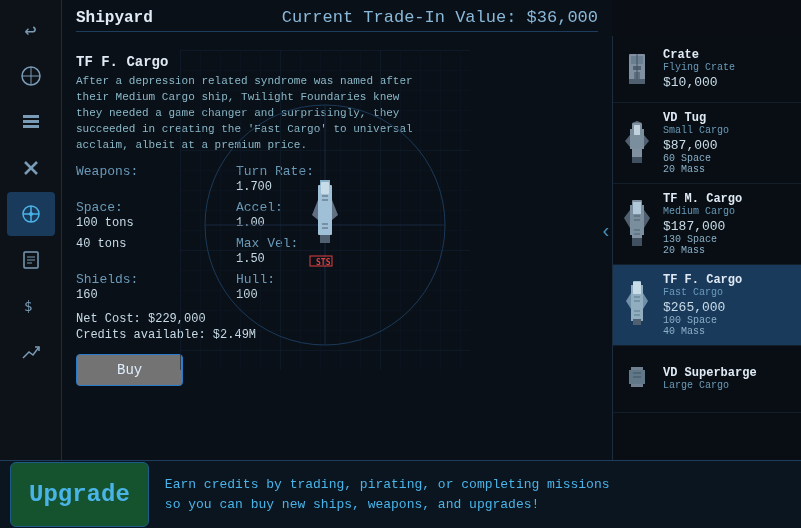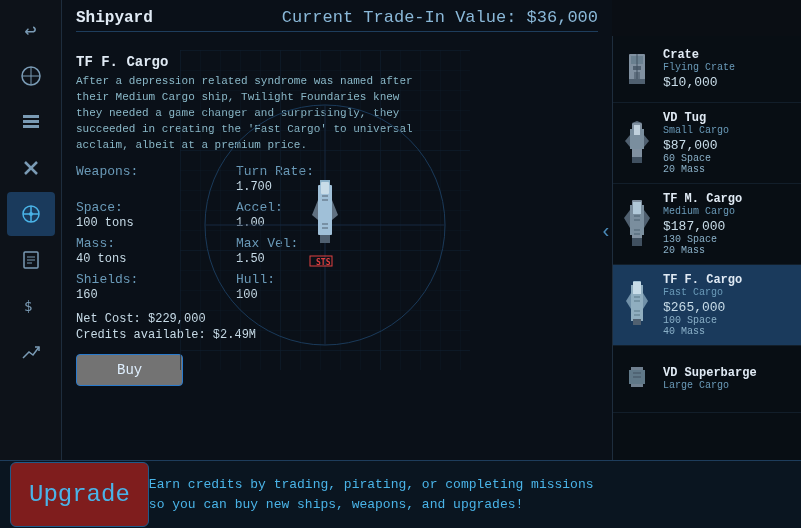--- a/index.html
+++ b/index.html
@@ -48,33 +48,34 @@
       position: absolute;
       bottom: 0; left: 0;
       width: 801px;
       height: 68px;
       background: #0a1520;
       border-top: 1px solid #1e3d5c;
       display: flex;
       align-items: center;
     }
     #upgrade-label {
-      background: #7f1d1d;
+      background: #14532d;
       border: 1px solid #1e5a8a;
       border-radius: 6px;
       color: #4ab4e8;
       font-size: 24px;
-      font-weight: normal;
+      font-weight: bold;
       padding: 18px 18px;
       margin-left: 10px;
       white-space: nowrap;
     }
     #upgrade-text {
       color: #4ab4e8;
       font-size: 13px;
+      margin-left: 16px;
       line-height: 1.5;
     }
 
     
     #main {
       position: absolute;
       left: 62px; top: 0;
       width: 550px;
       height: 460px;
       background: #0a1018;
@@ -274,21 +275,20 @@
     </div>
     <div class="stat-block">
       <div class="stat-label">Space:</div>
       <div class="stat-value">100 tons</div>
     </div>
     <div class="stat-block">
       <div class="stat-label">Accel:</div>
       <div class="stat-value">1.00</div>
     </div>
     <div class="stat-block">
-      <div class="stat-label">Mass:</div>
       <div class="stat-value">40 tons</div>
     </div>
     <div class="stat-block">
       <div class="stat-label">Max Vel:</div>
       <div class="stat-value">1.50</div>
     </div>
     <div class="stat-block">
       <div class="stat-label">Shields:</div>
       <div class="stat-value">160</div>
     </div>

